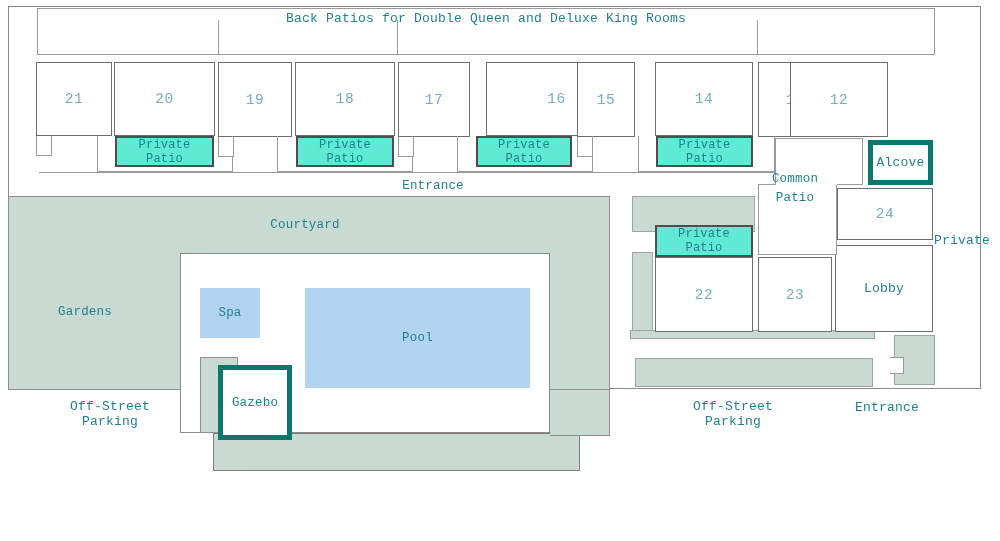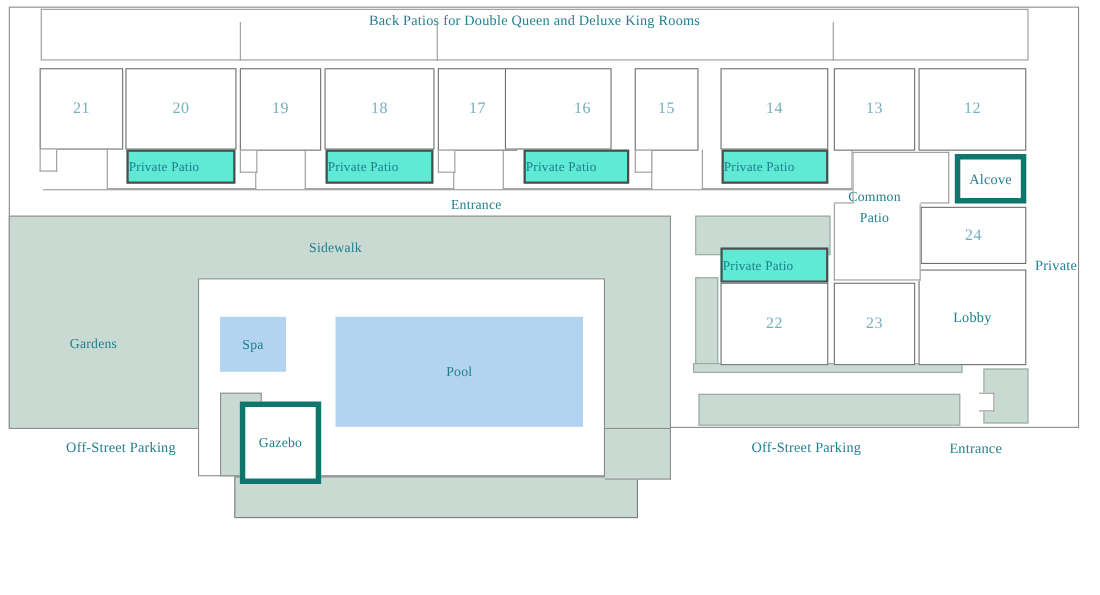--- a/index.html
+++ b/index.html
@@ -1,18 +1,18 @@
 <!DOCTYPE html>
 <html><head>
 <meta charset="utf-8">
 <style>
   html,body{margin:0;padding:0;background:#ffffff;}
   #canvas{
     position:relative;width:1000px;height:541px;background:#fff;
-    font-family:Liberation Serif, serif;overflow:hidden;
+    font-family:Liberation Mono, monospace;overflow:hidden;
   }
   .abs{position:absolute;box-sizing:border-box;}
   .room{
     background:#fff;border:1px solid #6e6e6e;display:flex;align-items:center;justify-content:center;
     color:#74afbb;font-size:14.5px;letter-spacing:.5px;
   }
   .green{background:#c8dad2;border:1px solid #97a9a2;}
   .greenfill{background:#c8dad2;}
   .blue{background:#b2d4f0;display:flex;align-items:center;justify-content:center;}
   .white-box{background:#fff;}
@@ -46,33 +46,33 @@
     </div>
   <div class="abs room" style="left:218px;top:62px;width:74px;height:75px;">
       <span>19</span>
     </div>
   <div class="abs room" style="left:295px;top:62px;width:100px;height:74px;">
       <span>18</span>
     </div>
   <div class="abs room" style="left:398px;top:62px;width:72px;height:75px;">
       <span>17</span>
     </div>
-  <div class="abs room" style="left:459px;top:62px;width:97px;height:74px;padding-left:44px;">
+  <div class="abs room" style="left:486px;top:62px;width:97px;height:74px;padding-left:44px;">
       <span>16</span>
     </div>
   <div class="abs room" style="left:577px;top:62px;width:58px;height:75px;">
       <span>15</span>
     </div>
   <div class="abs room" style="left:655px;top:62px;width:98px;height:74px;">
       <span>14</span>
     </div>
   <div class="abs room" style="left:758px;top:62px;width:74px;height:75px;">
       <span>13</span>
     </div>
-  <div class="abs room" style="left:835px;top:62px;width:98px;height:75px;">
+  <div class="abs room" style="left:790px;top:62px;width:98px;height:75px;">
       <span>12</span>
     </div>
 
   <div class="abs lite-outline" style="left:97px;top:136px;width:136px;height:36px;"></div>
   <div class="abs lite-outline" style="left:277px;top:136px;width:136px;height:36px;"></div>
   <div class="abs lite-outline" style="left:457px;top:136px;width:136px;height:36px;"></div>
   <div class="abs lite-outline" style="left:638px;top:136px;width:137px;height:36px;"></div>
 
   <div class="abs lite-outline" style="left:36px;top:136px;width:16px;height:20px;background:#fff;"></div>
   <div class="abs lite-outline" style="left:218px;top:137px;width:16px;height:20px;background:#fff;"></div>
@@ -109,21 +109,21 @@
       <span class="lbl">Spa</span>
     </div>
   <div class="abs blue" style="left:305px;top:288px;width:225px;height:100px;">
       <span class="lbl">Pool</span>
     </div>
 
   <div class="abs white-box dark-border center" style="left:218px;top:365px;width:74px;height:75px;">
       <span class="lbl">Gazebo</span>
     </div>
 
-  <div class="abs lbl" style="left:245px;top:218px;width:120px;">Sidewalk</div>
+  <div class="abs lbl" style="left:245px;top:218px;width:120px;">Courtyard</div>
   <div class="abs lbl" style="left:25px;top:305px;width:120px;">Gardens</div>
 
   <div class="abs green" style="left:632px;top:196px;width:123px;height:36px;"></div>
   <div class="abs green" style="left:632px;top:252px;width:21px;height:80px;"></div>
   <div class="abs green" style="left:630px;top:330px;width:245px;height:9px;"></div>
 
   <div class="abs patio-box" style="left:655px;top:225px;width:98px;height:32px;">
       <span class="lbl" style="font-size:12px;">Private Patio</span>
     </div>
 

